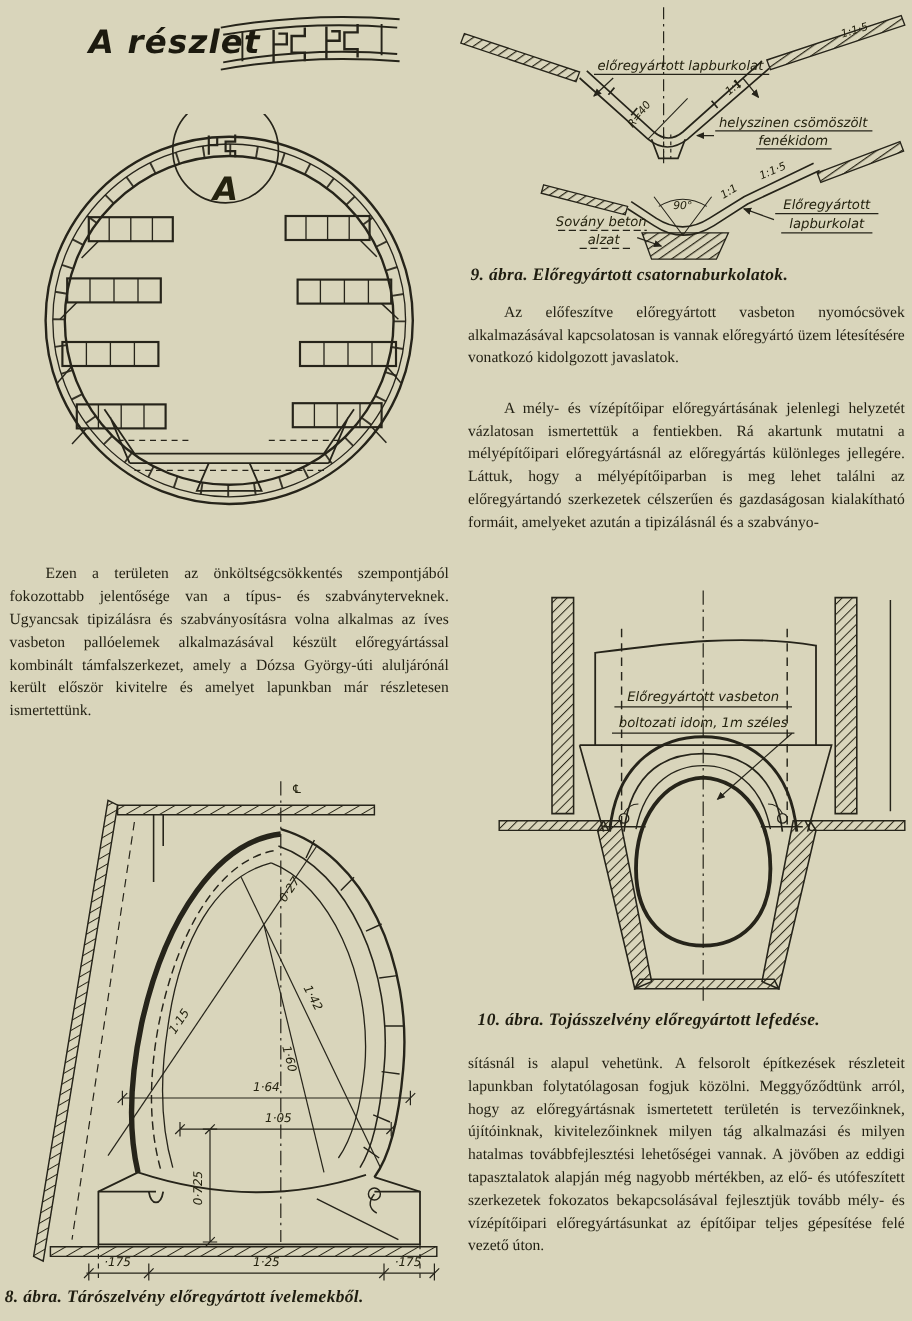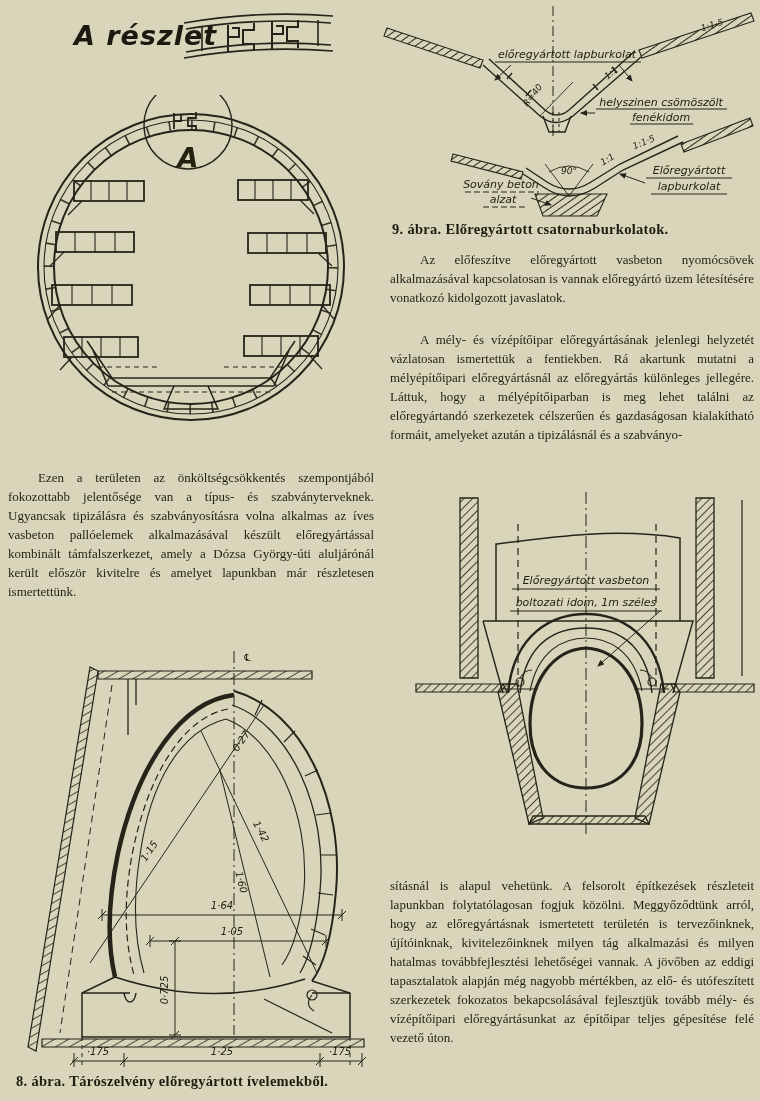--- a/index.html
+++ b/index.html
@@ -2,21 +2,21 @@
 <html><head>
 <meta charset="utf-8">
 <style>
   html,body{margin:0;padding:0;}
   body{background:#b9b5a0;font-family:"Liberation Serif",serif;}
   .page{position:relative;width:760px;height:1101px;margin:0 auto;background:#d9d5bb;overflow:hidden;color:#211f12;}
   .abs{position:absolute;}
   .heading{font-family:"DejaVu Sans",sans-serif;font-weight:bold;font-style:italic;font-size:27px;letter-spacing:1px;color:#1c1a0f;}
   .para{font-size:13px;line-height:19px;text-align:justify;color:#211f12;}
   .indent{text-indent:30px;}
-  .caption{font-weight:bold;font-size:14.5px;color:#1f1d10;letter-spacing:0.3px;}
+  .caption{font-style:italic;font-weight:bold;font-size:14.5px;color:#1f1d10;letter-spacing:0.3px;}
   svg{display:block;}
   svg text{font-family:"DejaVu Sans",sans-serif;font-style:italic;fill:#24220f;}
   .dimtxt{font-size:10px;}
   .lbltxt{font-size:11px;}
   .smtxt{font-size:9px;}
   .figA{font-family:"DejaVu Sans",sans-serif;font-weight:bold;font-style:italic;font-size:27px;}
 </style>
 </head>
 <body>
 
@@ -156,21 +156,21 @@
       <path d="M70,394 V422 M338,394 V422" stroke-dasharray="4 4"></path>
     </g>
     <text x="210" y="266" text-anchor="middle" class="dimtxt">1·64</text>
     <text x="220" y="292" text-anchor="middle" class="dimtxt">1·05</text>
     <text x="156" y="347" text-anchor="middle" class="dimtxt" transform="rotate(-90 156 347)">0·725</text>
     <text x="86" y="412" text-anchor="middle" class="dimtxt">·175</text>
     <text x="210" y="412" text-anchor="middle" class="dimtxt">1·25</text>
     <text x="328" y="412" text-anchor="middle" class="dimtxt">·175</text>
   </svg>
 
-  <div class="abs caption" style="left:16px;top:1073px;width:366px;">8. ábra. Tárószelvény előregyártott ívelemekből.</div>
+  <div class="abs caption" style="left:4px;top:1073px;width:366px;">8. ábra. Tárószelvény előregyártott ívelemekből.</div>
 
   <svg class="abs" style="left:383px;top:2px;" width="377" height="216" viewBox="0 0 377 216">
     <defs>
       <pattern id="ph9" width="6" height="6" patternUnits="userSpaceOnUse" patternTransform="rotate(55)">
         <line x1="0" y1="0" x2="0" y2="6" stroke="#2a2718" stroke-width="2"></line>
       </pattern>
       <marker id="ar9" markerWidth="8" markerHeight="8" refX="6" refY="3" orient="auto">
         <path d="M0,0 L7,3 L0,6 Z" fill="#26241a"></path>
       </marker>
     </defs>
@@ -275,16 +275,17 @@
 
     <path d="M178,6 V348" stroke="#26241a" stroke-width="1" fill="none" stroke-dasharray="12 4 2 4"></path>
 
     <text x="178" y="98" text-anchor="middle" class="lbltxt">Előregyártott vasbeton</text>
     <text x="178" y="120" text-anchor="middle" class="lbltxt">boltozati idom, 1m széles</text>
     <line x1="104" y1="103" x2="252" y2="103" stroke="#26241a" stroke-width="1"></line>
     <line x1="102" y1="125" x2="254" y2="125" stroke="#26241a" stroke-width="1"></line>
     <line x1="252" y1="125" x2="190" y2="180" stroke="#26241a" stroke-width="1" marker-end="url(#ar10)"></line>
   </svg>
 
+  <div class="abs caption" style="left:398px;top:842px;width:360px;">10. ábra. Tojásszelvény előregyártott lefedése.</div>
 
   <div class="abs para" style="left:390px;top:876px;width:364px;">sításnál is alapul vehetünk. A felsorolt építkezések részleteit lapunkban folytatólagosan fogjuk közölni. Meggyőződtünk arról, hogy az előregyártásnak ismertetett területén is tervezőinknek, újítóinknak, kivitelezőinknek milyen tág alkalmazási és milyen hatalmas továbbfejlesztési lehetőségei vannak. A jövőben az eddigi tapasztalatok alapján még nagyobb mértékben, az elő- és utófeszített szerkezetek fokozatos bekapcsolásával fejlesztjük tovább mély- és vízépítőipari előregyártásunkat az építőipar teljes gépesítése felé vezető úton.</div>
 
 </div>
 
 </body></html>

